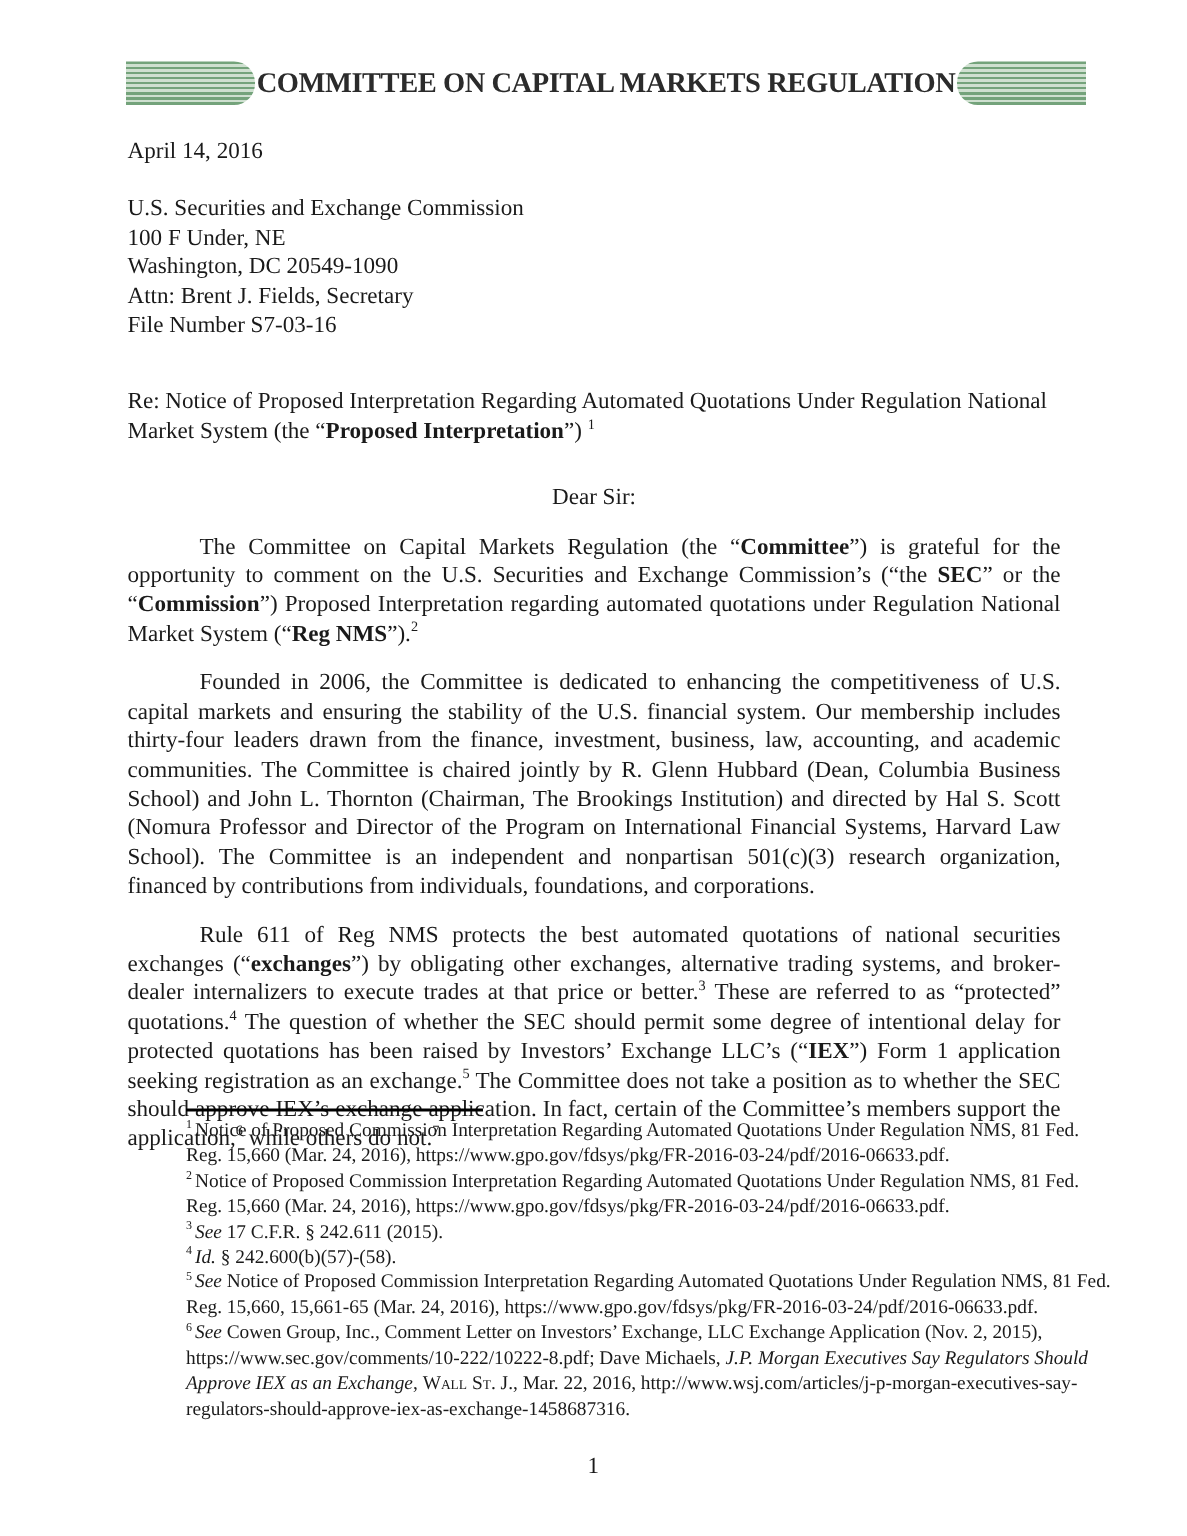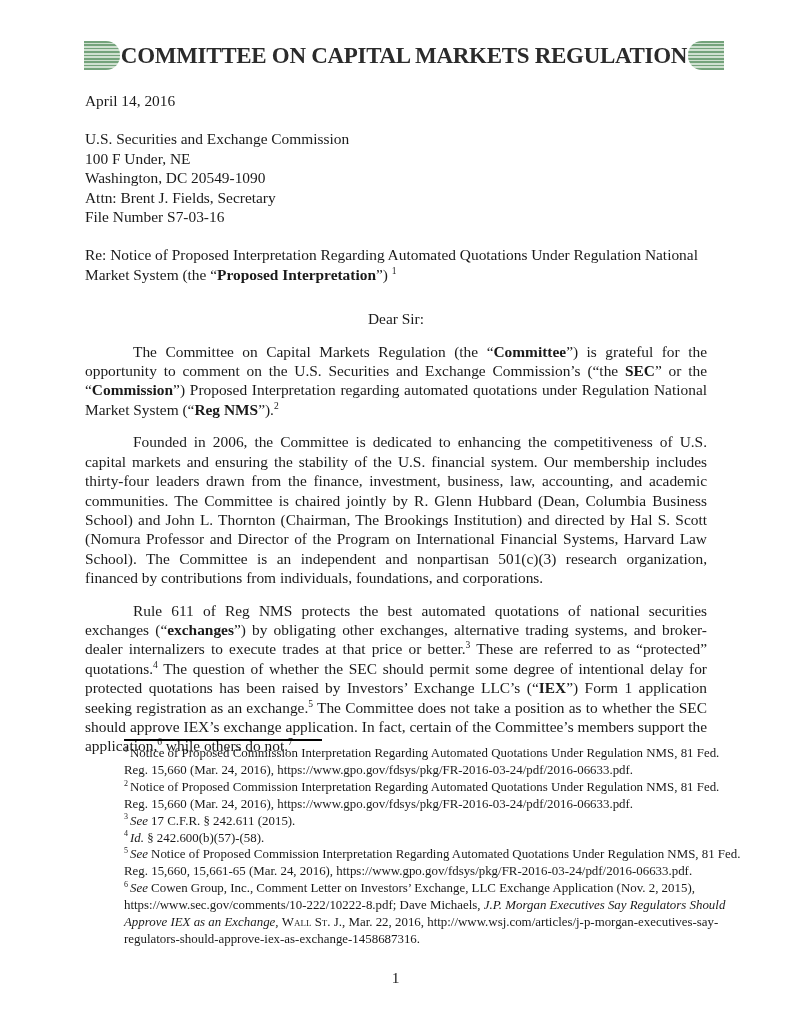--- a/index.html
+++ b/index.html
@@ -26,32 +26,32 @@
     margin-left:-1px;
   }
   .stripe{
     height:29px;
     flex:1 1 auto;
     background:repeating-linear-gradient(180deg,#74a37b 0px,#74a37b 1.6px,#cfe0d0 1.6px,#cfe0d0 3.4px);
   }
   .stripe-left{border-radius:0 14px 14px 0;}
   .stripe-right{border-radius:14px 0 0 14px;}
   .letterhead-title{
-    font-size:23px;
+    font-size:19px;
     font-weight:bold;
     letter-spacing:-0.3px;
     color:#2b2b2b;
     margin:0 1px;
     white-space:nowrap;
   }
   
   .bodytext{font-size:15.4px;line-height:19.4px;}
   .date-line{margin-top:21px;}
   .address-block{margin-top:19px;}
-  .re-block{margin-top:19px;}
+  .re-block{margin-top:32px;}
   .salutation{margin-top:25px;text-align:center;}
   p.para{
     margin:13px 0 0 0;
     text-align:justify;
     text-indent:48px;
   }
   sup{
     font-size:0.62em;
     line-height:0;
     vertical-align:super;

